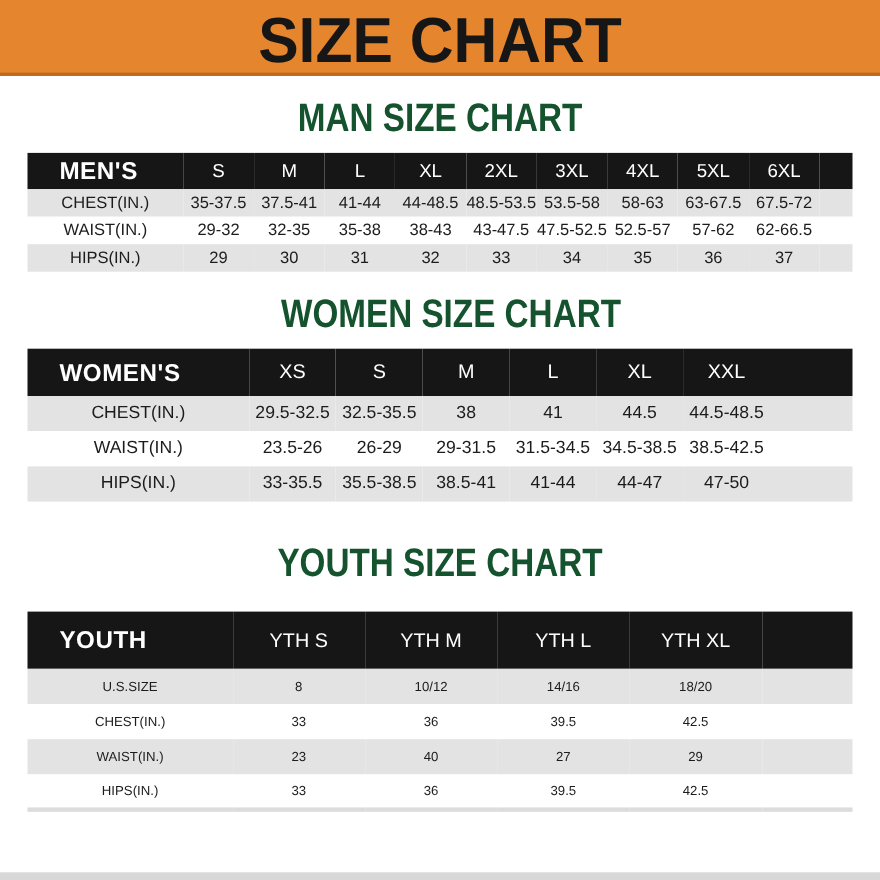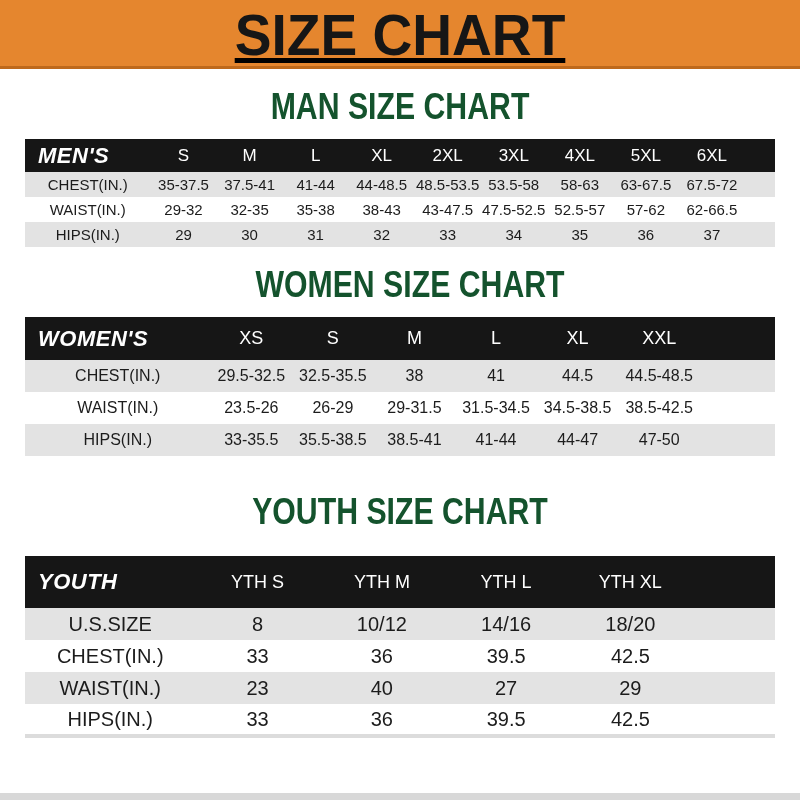--- a/index.html
+++ b/index.html
@@ -9,21 +9,21 @@
     font-family: "Liberation Sans", sans-serif;
     position: relative;
     overflow: hidden;
   }
 
   
   .banner {
     height: 66px;
     background: var(--banner-bg, #E5862E);
     border-bottom: 3px solid #BE691B;
-    display: flex; align-items: center; justify-content: center; text-decoration: underline;
+    display: flex; align-items: flex-end; justify-content: center;
   }
   .banner-text {
     display: inline-block;
     font-size: 58px; font-weight: bold; color: #161616;
     line-height: 1; padding-top: 3px;
     transform: scaleX(0.95);
     letter-spacing: 0px;
     white-space: nowrap;
   }
 
@@ -46,42 +46,42 @@
   .size-table {
     width: 750px; margin: 0 auto;
     border-collapse: collapse; table-layout: fixed;
   }
   .size-table thead tr {
     background: var(--header-bar, #161616);
     color: #ffffff;
   }
   .size-table thead th { font-weight: normal; text-align: center; padding: 0; }
   .size-table thead th.label {
-    text-align: left; padding-left: 13px;
-    font-weight: bold; letter-spacing: 0.5px; font-style: italic;
+    text-align: left; padding-left: 29px;
+    font-weight: bold; letter-spacing: 0.5px;
   }
   .size-table tbody td { text-align: center; padding: 0; color: #1c1c1c; }
   .size-table tbody tr:nth-child(odd)  { background: var(--row-gray, #E3E3E3); }
   .size-table tbody tr:nth-child(even) { background: #ffffff; }
 
   table.men thead tr  { height: 33px; font-size: 17px; }
   table.men thead th.label { font-size: 22px; }
   table.men tbody tr  { height: 25px; font-size: 15px; }
   table.men th.label  { width: 15%; }
   table.men th.spacer { width: 4%; }
 
   table.women thead tr  { height: 43px; font-size: 18px; }
   table.women thead th.label { font-size: 22px; }
   table.women tbody tr  { height: 32px; font-size: 16px; }
   table.women th.label  { width: 23%; }
   table.women th.spacer { width: 10%; }
 
   table.youth thead tr  { height: 52px; font-size: 18px; }
   table.youth thead th.label { font-size: 22px; }
-  table.youth tbody tr  { height: 32px; font-size: 20px; margin-top: 26px; }
+  table.youth tbody tr  { height: 32px; font-size: 12px; margin-top: 26px; }
   table.youth th.label  { width: 21%; }
   table.youth th.spacer { width: 11%; }
   table.youth { border-bottom: 4px solid #DCDCDC; }
 
   
   .note { margin: 14px 0 0 28px; color: var(--note-red, #9F2B24); }
   .note p {
     margin: 0; font-size: 23px; line-height: 32px;
     transform: scaleX(0.78); transform-origin: left center;
     white-space: nowrap; font-weight: bold;

